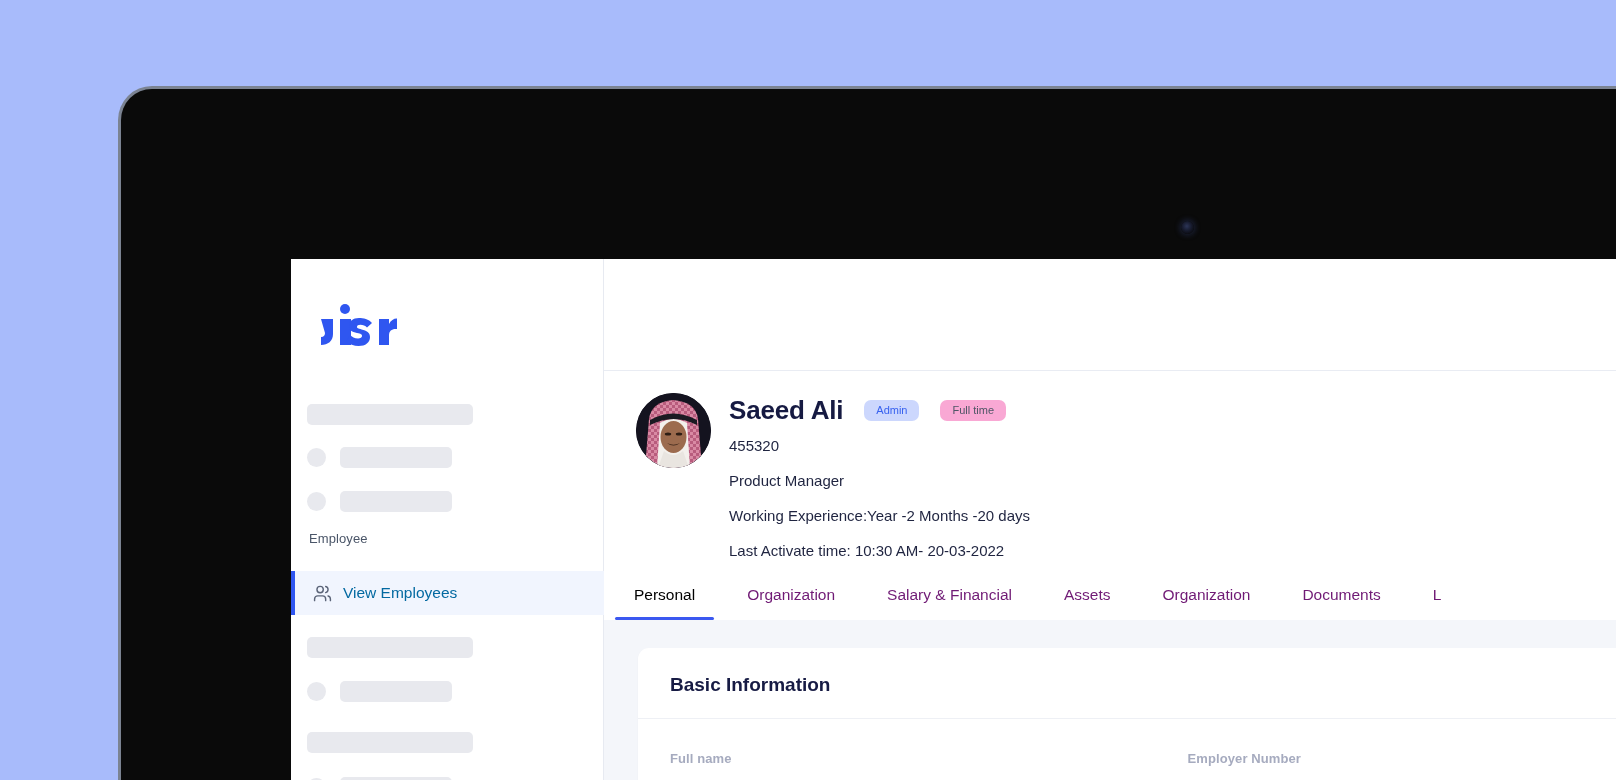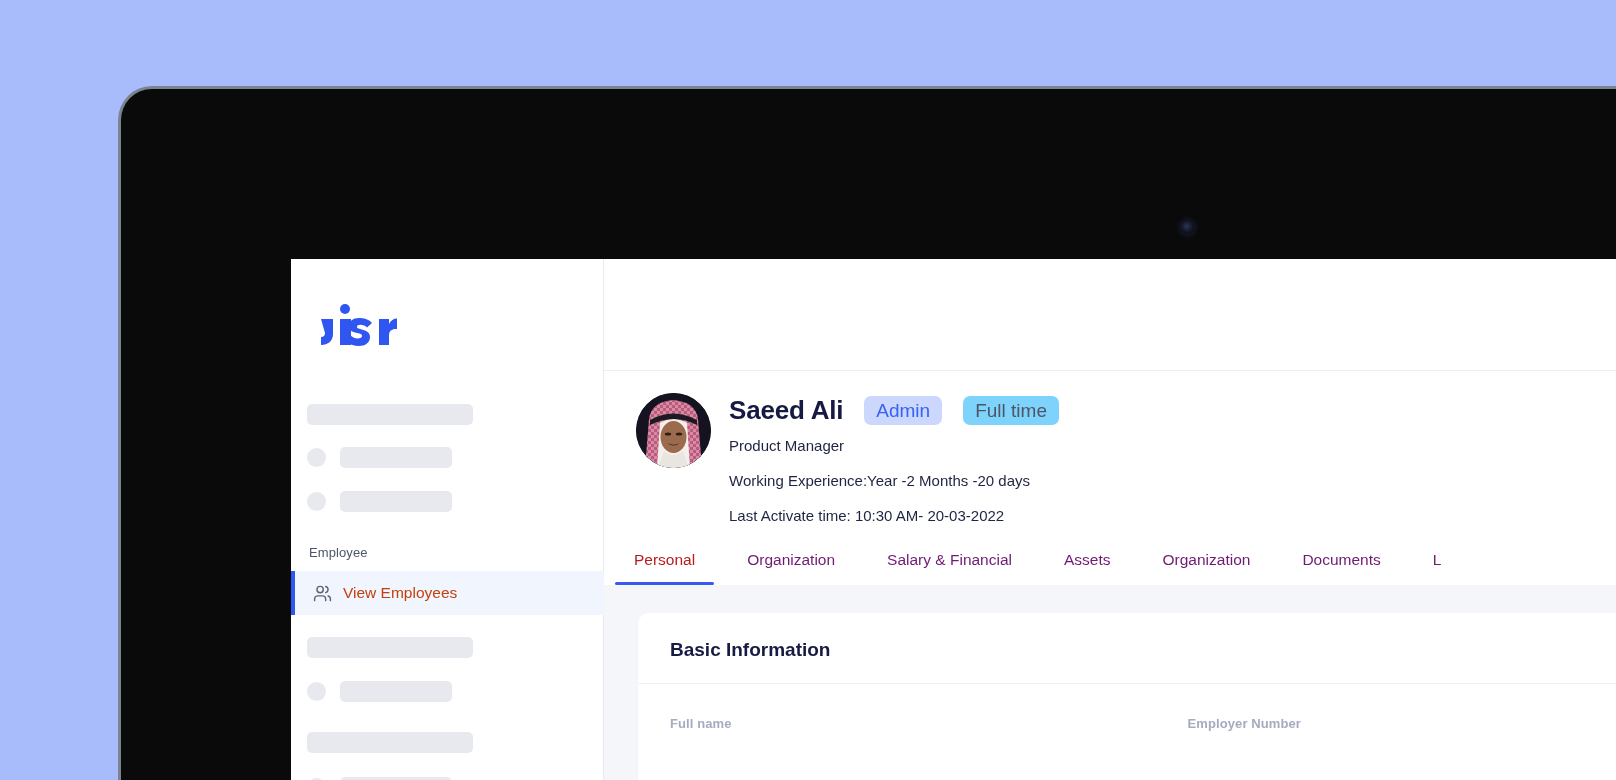--- a/index.html
+++ b/index.html
@@ -48,33 +48,33 @@
   .logo svg { display:block; }
 
   .sk-group { position:absolute; left:0; right:0; }
   .sk-bar {
     height:21px; border-radius:5px; background:#e8e9ee;
   }
   .sk-row { display:flex; align-items:center; gap:14px; }
   .sk-dot { width:19px; height:19px; border-radius:50%; background:#e8e9ee; flex:0 0 19px; }
 
   .section-label {
-    position:absolute; left:18px; top:286px;
+    position:absolute; left:18px; top:272px;
     font-size:13px; color:#4a5568; letter-spacing:.1px;
   }
   .nav-item-active {
     position:absolute; left:0; top:312px;
     width:313px; height:44px;
     background:#f1f5fe;
     border-left:4px solid #2f56f0;
     display:flex; align-items:center; gap:11px;
     padding-left:18px;
   }
   .nav-item-active .nav-label {
-    font-size:15.5px; color:#c2410c; font-weight:500;
+    font-size:15.5px; color:#0369a1; font-weight:500;
   }
   .nav-icon { width:19px; height:19px; flex:0 0 19px; color:#5b6478; }
   .nav-icon svg { display:block; }
 
   
   .main { flex:1; height:100%; display:flex; flex-direction:column; min-width:0; }
   .topbar { height:112px; flex:0 0 112px; background:#fff; border-bottom:1px solid #e9ecf3; }
 
   .profile {
     padding:22px 0 0 32px;
@@ -83,36 +83,36 @@
   .avatar {
     width:75px; height:75px; flex:0 0 75px; border-radius:50%;
     overflow:hidden; background:#12121f; position:relative;
   }
   .avatar svg { display:block; }
 
   .pinfo { padding-top:2px; }
   .name-row { display:flex; align-items:center; gap:21px; }
   .pname { font-size:26px; font-weight:700; color:#161a42; letter-spacing:-.2px; }
   .badge {
-    font-size:19px; padding:5px 12px; border-radius:7px; line-height:1;text-align:right;
+    font-size:11px; padding:5px 12px; border-radius:7px; line-height:1;text-align:right;
   }
   .badge-admin { background:#ccd7fd; color:#3761ef; }
-  .badge-type  { background:#7dd3fc; color:#4e5565; }
+  .badge-type  { background:#f9a8d4; color:#4e5565; }
   .pmeta { font-size:15px; color:#1f2440; line-height:30px; margin-top:5px; }
 
   
   .tabs {
     display:flex; gap:0; padding-left:30px; margin-top:12px;
     background:#fff; position:relative; flex:0 0 auto;
   }
   .tab {
     font-size:15.5px; color:#701a75; padding:8px 0 16px 0;
     margin-right:52px; white-space:nowrap; position:relative;
   }
-  .tab.active { color:#b91c1c; }
+  .tab.active { color:#000000; }
   .tab.active::after {
     content:""; position:absolute; left:-19px; right:-19px; bottom:0;
     height:3px; background:#3b58f0; border-radius:2px;
   }
 
   
   .content { flex:1; background:#f4f6fa; padding:28px 0 0 34px; min-height:0; }
   .card {
     background:#fff; border-radius:11px; height:100%;
     box-shadow:0 1px 2px rgba(20,30,70,.04);
@@ -233,20 +233,21 @@
             </g>
           </svg>
         </div>
 
         <div class="pinfo">
           <div class="name-row">
             <span class="pname">Saeed Ali</span>
             <span class="badge badge-admin">Admin</span>
             <span class="badge badge-type">Full time</span>
           </div>
+          <div class="pmeta">455320</div>
           <div class="pmeta">Product Manager</div>
           <div class="pmeta">Working Experience:Year -2 Months -20 days</div>
           <div class="pmeta">Last Activate time: 10:30 AM- 20-03-2022</div>
         </div>
       </div>
 
       <nav class="tabs">
         <div class="tab active">Personal</div>
         <div class="tab">Organization</div>
         <div class="tab">Salary &amp; Financial</div>

